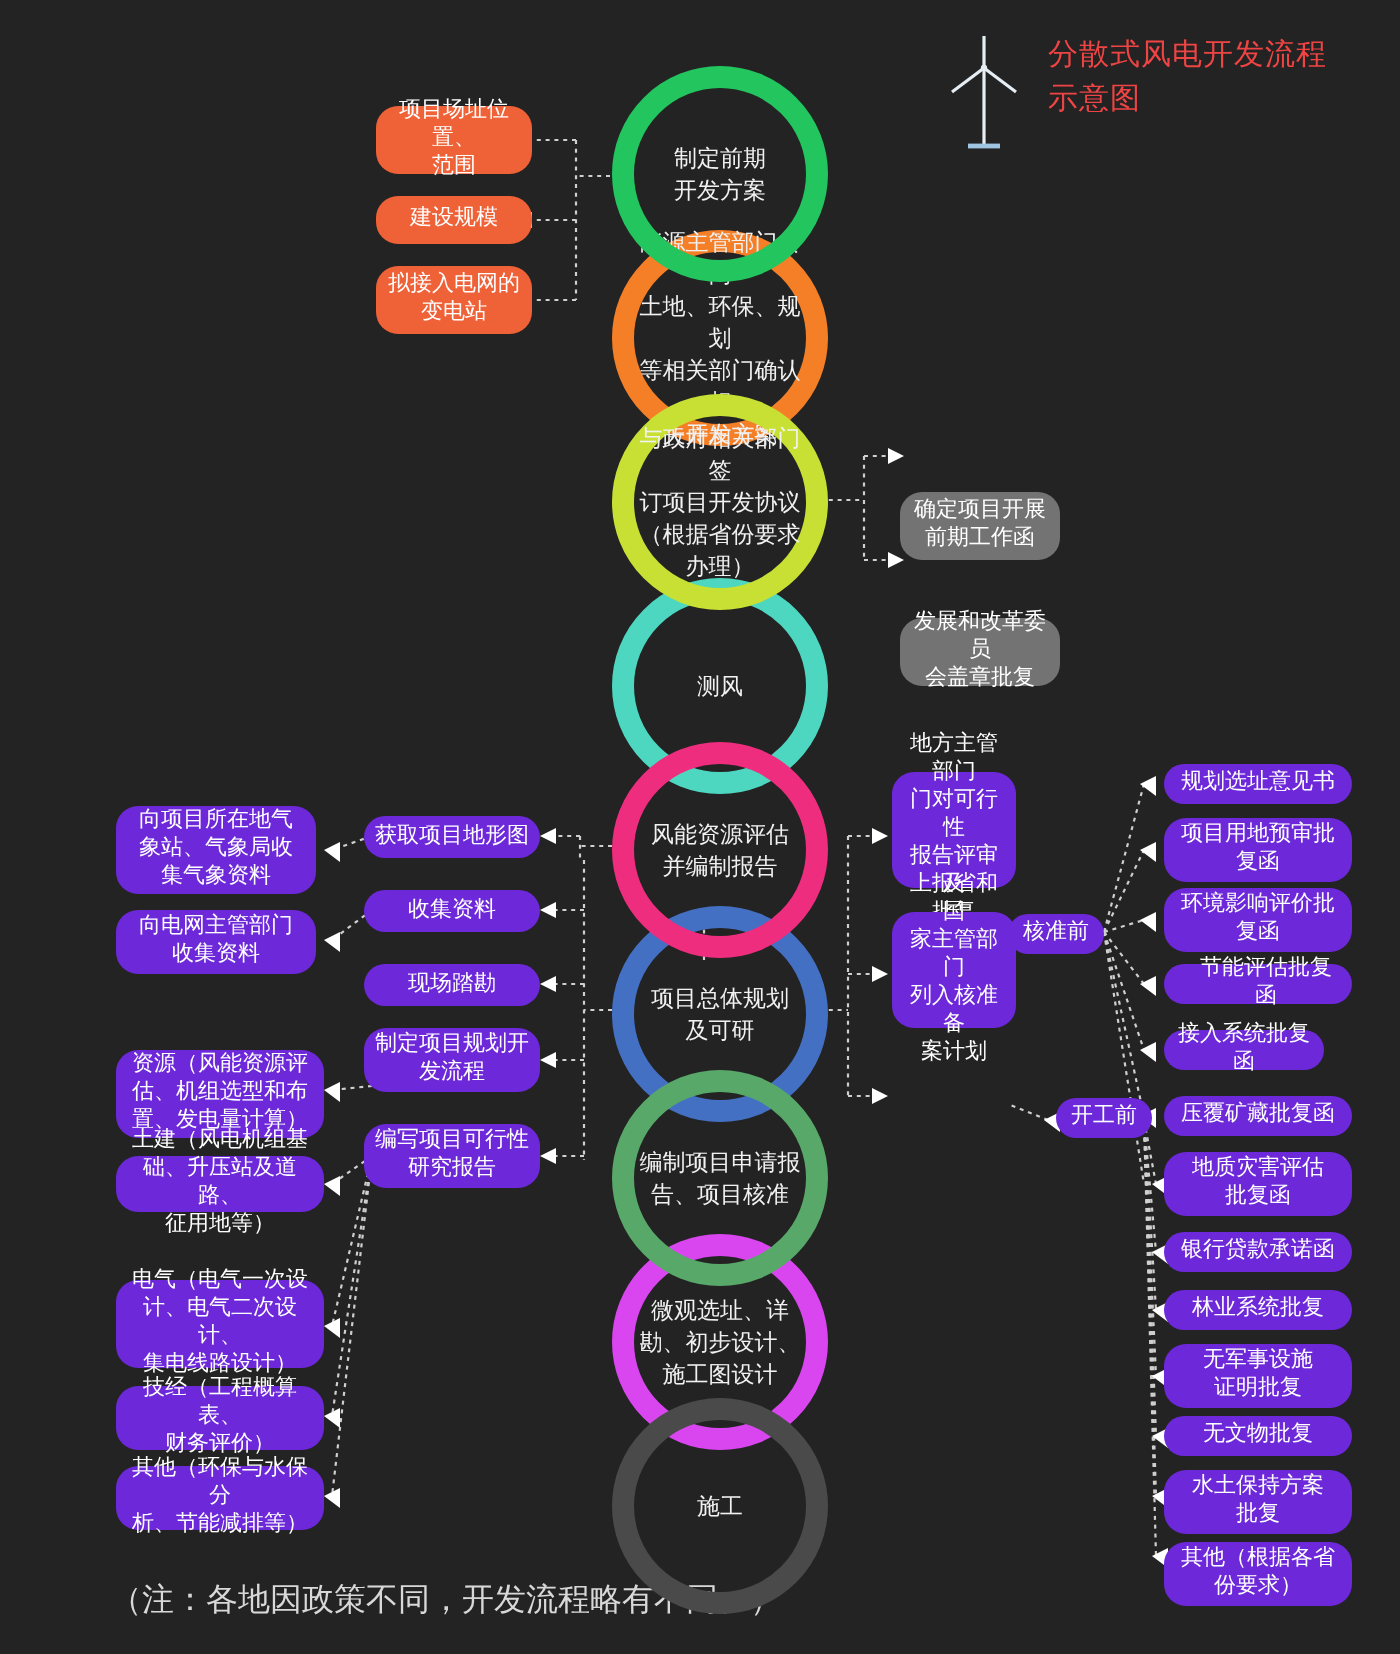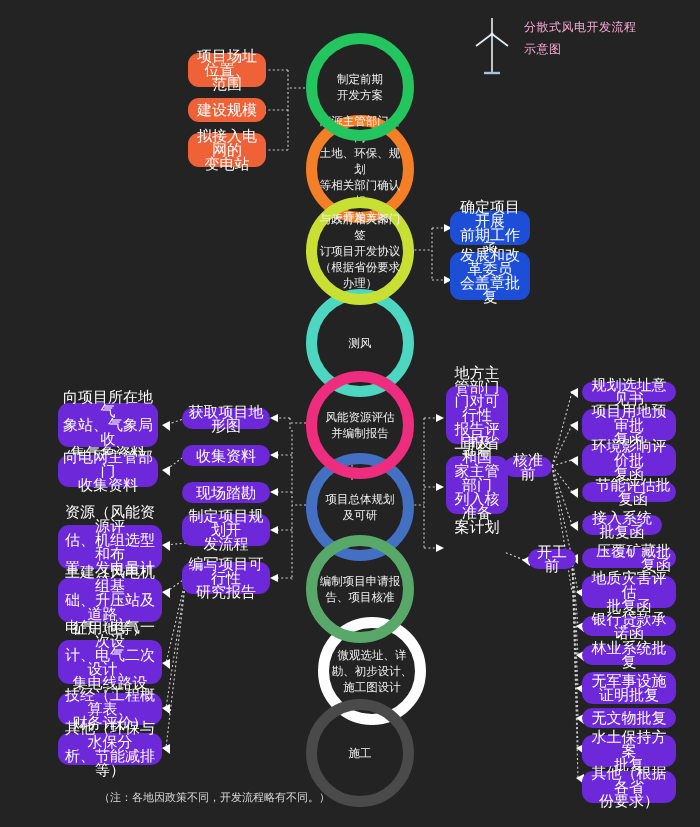--- a/index.html
+++ b/index.html
@@ -9,43 +9,44 @@
     font-family:"DejaVu Sans","Liberation Sans",sans-serif;
     overflow:hidden;
     position:relative;
   }
   #stage{position:absolute;left:0;top:0;width:700px;height:827px;}
   svg#wires{position:absolute;left:0;top:0;width:700px;height:827px;pointer-events:none;}
 
   
   .title-wrap{position:absolute;left:470px;top:16px;display:flex;align-items:flex-start;gap:10px;}
   .turbine{width:44px;height:62px;flex:0 0 auto;}
-  .title-text{color:#f9a8d4;font-size:12px;line-height:22px;letter-spacing:.5px;white-space:nowrap;}
+  .title-text{color:#ef4444;font-size:15px;line-height:22px;letter-spacing:.5px;white-space:nowrap;}
 
   
   .ring{position:absolute;border-radius:50%;box-sizing:border-box;display:flex;align-items:center;justify-content:center;text-align:center;}
   .ring .ring-label{color:#f1f1f1;font-size:11.5px;line-height:16px;width:92px;}
   .ring.under{z-index:2;}
   .ring.over{z-index:3;}
 
   
   .pill{
     position:absolute;box-sizing:border-box;
     border-radius:11px;
     display:flex;align-items:center;justify-content:center;text-align:center;
-    color:#ffffff;font-size:15px;line-height:14px;
+    color:#ffffff;font-size:11px;line-height:14px;
     padding:3px 5px;
     z-index:5;
+    font-family:Liberation Mono, monospace;
   }
   .pill.orange{background:#ef6137;}
-  .pill.green{background:#1d4ed8;}
+  .pill.green{background:#737373;margin-top:35px;}
   .pill.blue{background:#6d28d9;}
   .pill span{display:block;}
 
-  .note{position:absolute;left:55px;top:790px;color:#d8d8d8;font-size:11px;margin-left:44px;}
+  .note{position:absolute;left:55px;top:790px;color:#d8d8d8;font-size:16px;}
 </style>
 </head>
 <body>
 
 <div id="stage">
 
   <svg id="wires" viewBox="0 0 700 827">
     <g stroke="#cfcfcf" stroke-width="1.1" fill="none" stroke-dasharray="2,2.4">
 
       <path d="M305 88 L288 88"></path>
@@ -179,55 +180,55 @@
     </div>
 
   <div class="ring under" style="left:306px;top:453px;width:108px;height:108px;border:11px solid #4470c4;">
     <div class="ring-label">项目总体规划<br>及可研</div>
     </div>
 
   <div class="ring over" style="left:306px;top:535px;width:108px;height:108px;border:11px solid #58a869;">
     <div class="ring-label">编制项目申请报<br>告、项目核准</div>
     </div>
 
-  <div class="ring under" style="left:318px;top:617px;width:108px;height:108px;border:11px solid #ffffff;">
+  <div class="ring under" style="left:306px;top:617px;width:108px;height:108px;border:11px solid #d946ef;">
     <div class="ring-label">微观选址、详<br>勘、初步设计、<br>施工图设计</div>
     </div>
 
   <div class="ring over" style="left:306px;top:699px;width:108px;height:108px;border:11px solid #4a4a4a;">
     <div class="ring-label">施工</div>
     </div>
 
   <div class="pill orange" style="left:188px;top:53px;width:78px;height:34px;">
     <span>项目场址位置、<br>范围</span>
     </div>
   <div class="pill orange" style="left:188px;top:98px;width:78px;height:24px;">
     <span>建设规模</span>
     </div>
   <div class="pill orange" style="left:188px;top:133px;width:78px;height:34px;">
     <span>拟接入电网的<br>变电站</span>
     </div>
 
   <div class="pill green" style="left:450px;top:211px;width:80px;height:34px;">
     <span>确定项目开展<br>前期工作函</span>
     </div>
-  <div class="pill green" style="left:450px;top:252px;width:80px;height:48px;">
+  <div class="pill green" style="left:450px;top:274px;width:80px;height:34px;">
     <span>发展和改革委员<br>会盖章批复</span>
     </div>
 
   <div class="pill blue" style="left:58px;top:403px;width:100px;height:44px;">
     <span>向项目所在地气<br>象站、气象局收<br>集气象资料</span>
     </div>
   <div class="pill blue" style="left:58px;top:455px;width:100px;height:32px;">
     <span>向电网主管部门<br>收集资料</span>
     </div>
   <div class="pill blue" style="left:58px;top:525px;width:104px;height:44px;">
     <span>资源（风能资源评<br>估、机组选型和布<br>置、发电量计算）</span>
     </div>
-  <div class="pill blue" style="left:58px;top:578px;width:104px;height:44px;">
+  <div class="pill blue" style="left:58px;top:578px;width:104px;height:28px;">
     <span>土建（风电机组基<br>础、升压站及道路、<br>征用地等）</span>
     </div>
   <div class="pill blue" style="left:58px;top:640px;width:104px;height:44px;">
     <span>电气（电气一次设<br>计、电气二次设计、<br>集电线路设计）</span>
     </div>
   <div class="pill blue" style="left:58px;top:693px;width:104px;height:32px;">
     <span>技经（工程概算表、<br>财务评价）</span>
     </div>
   <div class="pill blue" style="left:58px;top:733px;width:104px;height:32px;">
     <span>其他（环保与水保分<br>析、节能减排等）</span>

